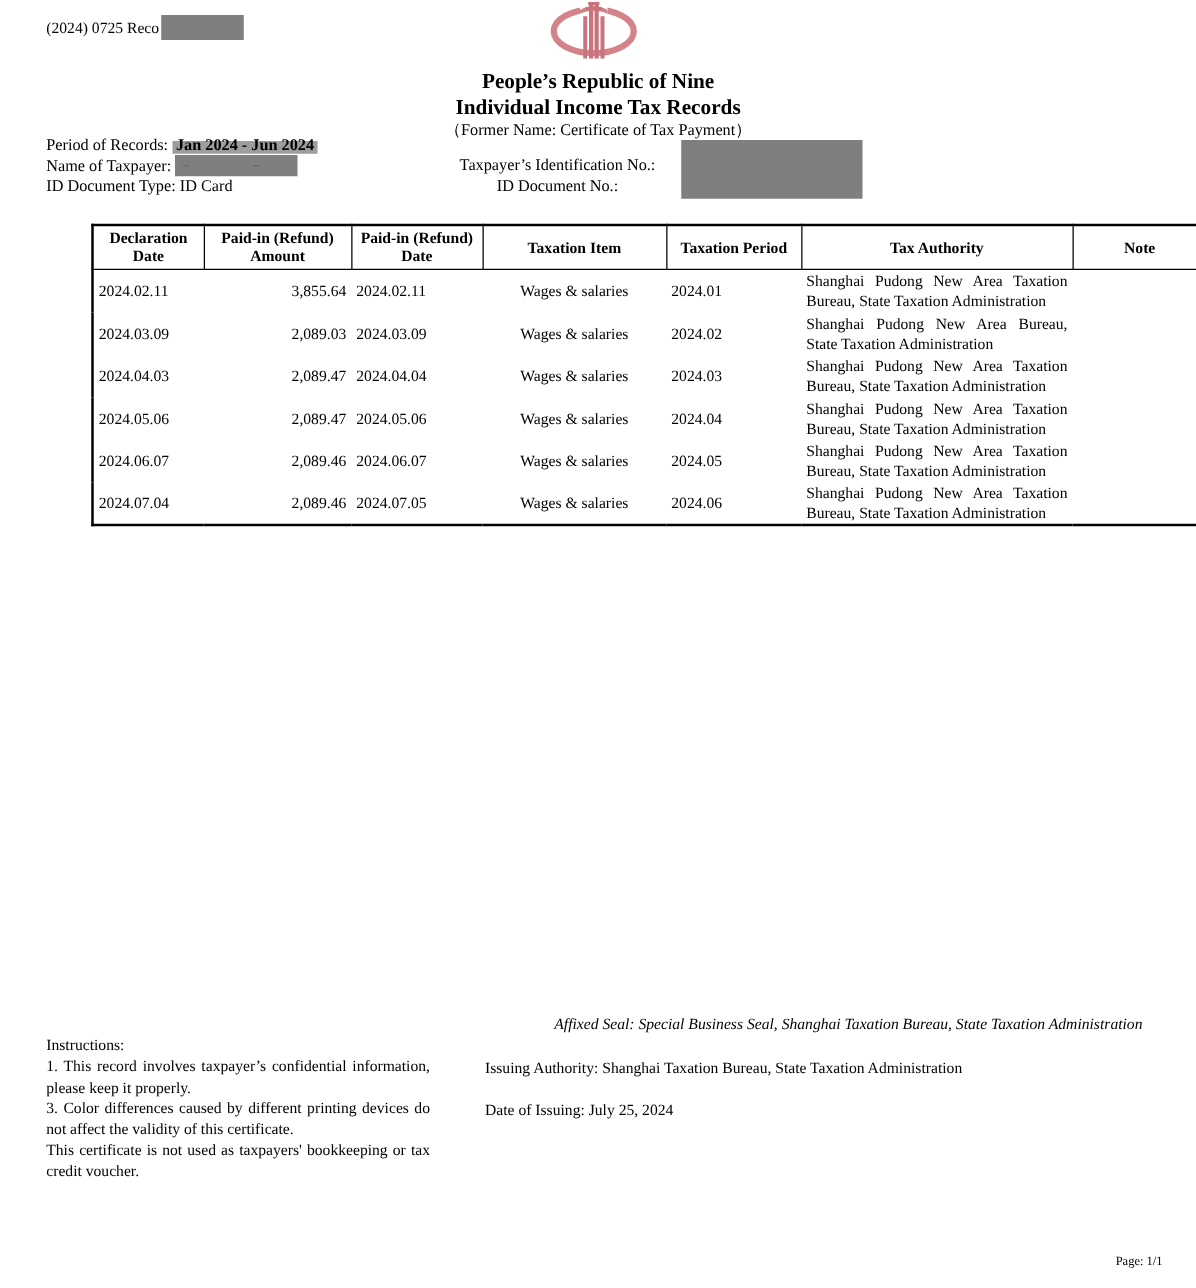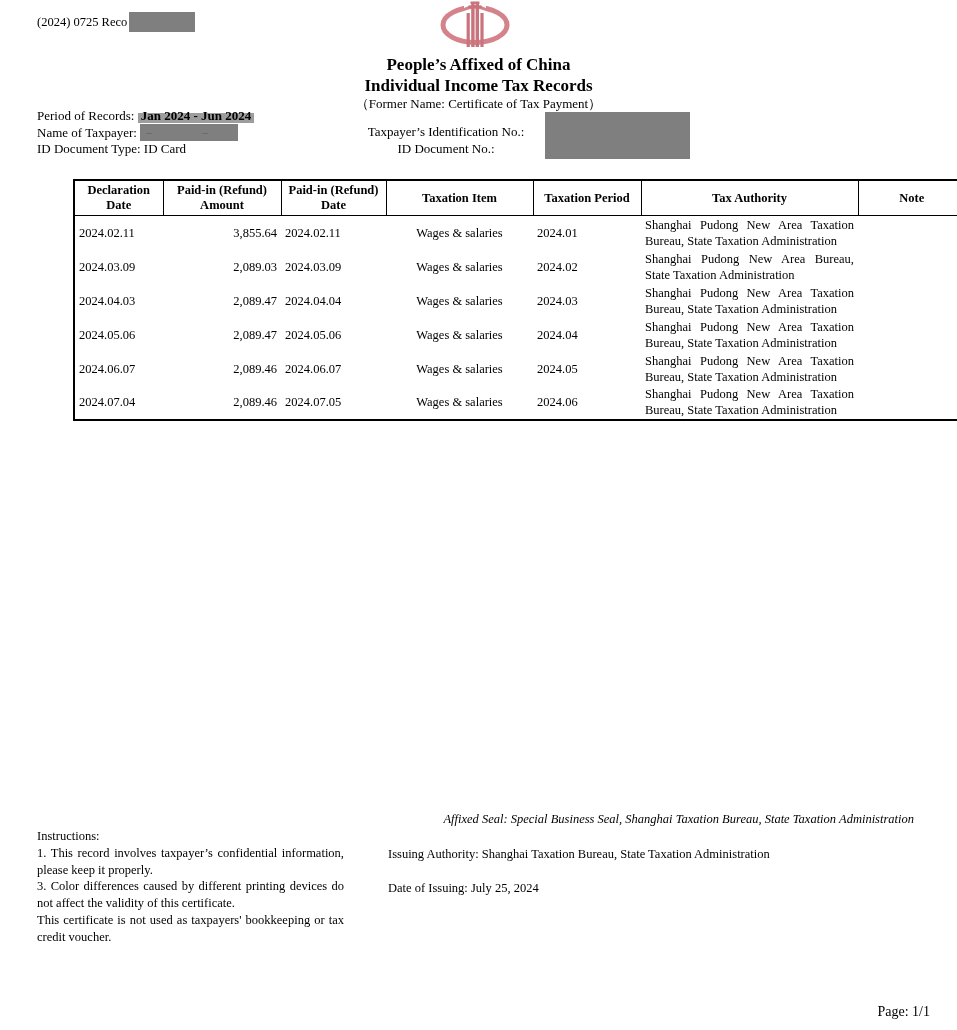--- a/index.html
+++ b/index.html
@@ -99,21 +99,21 @@
   .instructions p { text-align: justify; }
   .issuing {
     position: absolute; left: 388px; top: 847px; width: 520px;
     font-size: 12.5px;
   }
   .date-issuing {
     position: absolute; left: 388px; top: 881px; width: 520px;
     font-size: 12.5px;
   }
   .page-number {
-    position: absolute; right: 27px; top: 1004px; font-size: 14px;
+    position: absolute; right: 27px; top: 1004px; font-size: 10px;
   }
 </style>
 </head>
 <body>
 
 <div class="page">
 
   <div class="doc-number">
     <span>(2024) 0725 Reco</span><span class="redact"></span>
   </div>
@@ -126,21 +126,21 @@
       <rect x="34.2" y="1" width="3.4" height="45" fill="#c9747c"></rect>
       <rect x="38.6" y="1" width="3.4" height="45" fill="#c9747c"></rect>
       <rect x="29.6" y="12" width="3.2" height="34" fill="#c9747c"></rect>
       <rect x="43.4" y="12" width="3.2" height="34" fill="#c9747c"></rect>
       <rect x="31.5" y="4.5" width="13" height="2.6" fill="#c9747c"></rect>
       <rect x="33.5" y="0.5" width="9" height="2.4" fill="#c9747c"></rect>
     </svg>
   </div>
 
   <div class="title-block">
-    <div class="title-1">People’s Affixed of China</div>
+    <div class="title-1">People’s Republic of Nine</div>
     <div class="title-2">Individual Income Tax Records</div>
     <div class="subtitle">（Former Name: Certificate of Tax Payment）</div>
   </div>
 
   <div class="fields-left">
     <div class="row">
       <span>Period of Records:</span>
       <span class="period-value">Jan 2024 - Jun 2024</span>
     </div>
     <div class="row">

